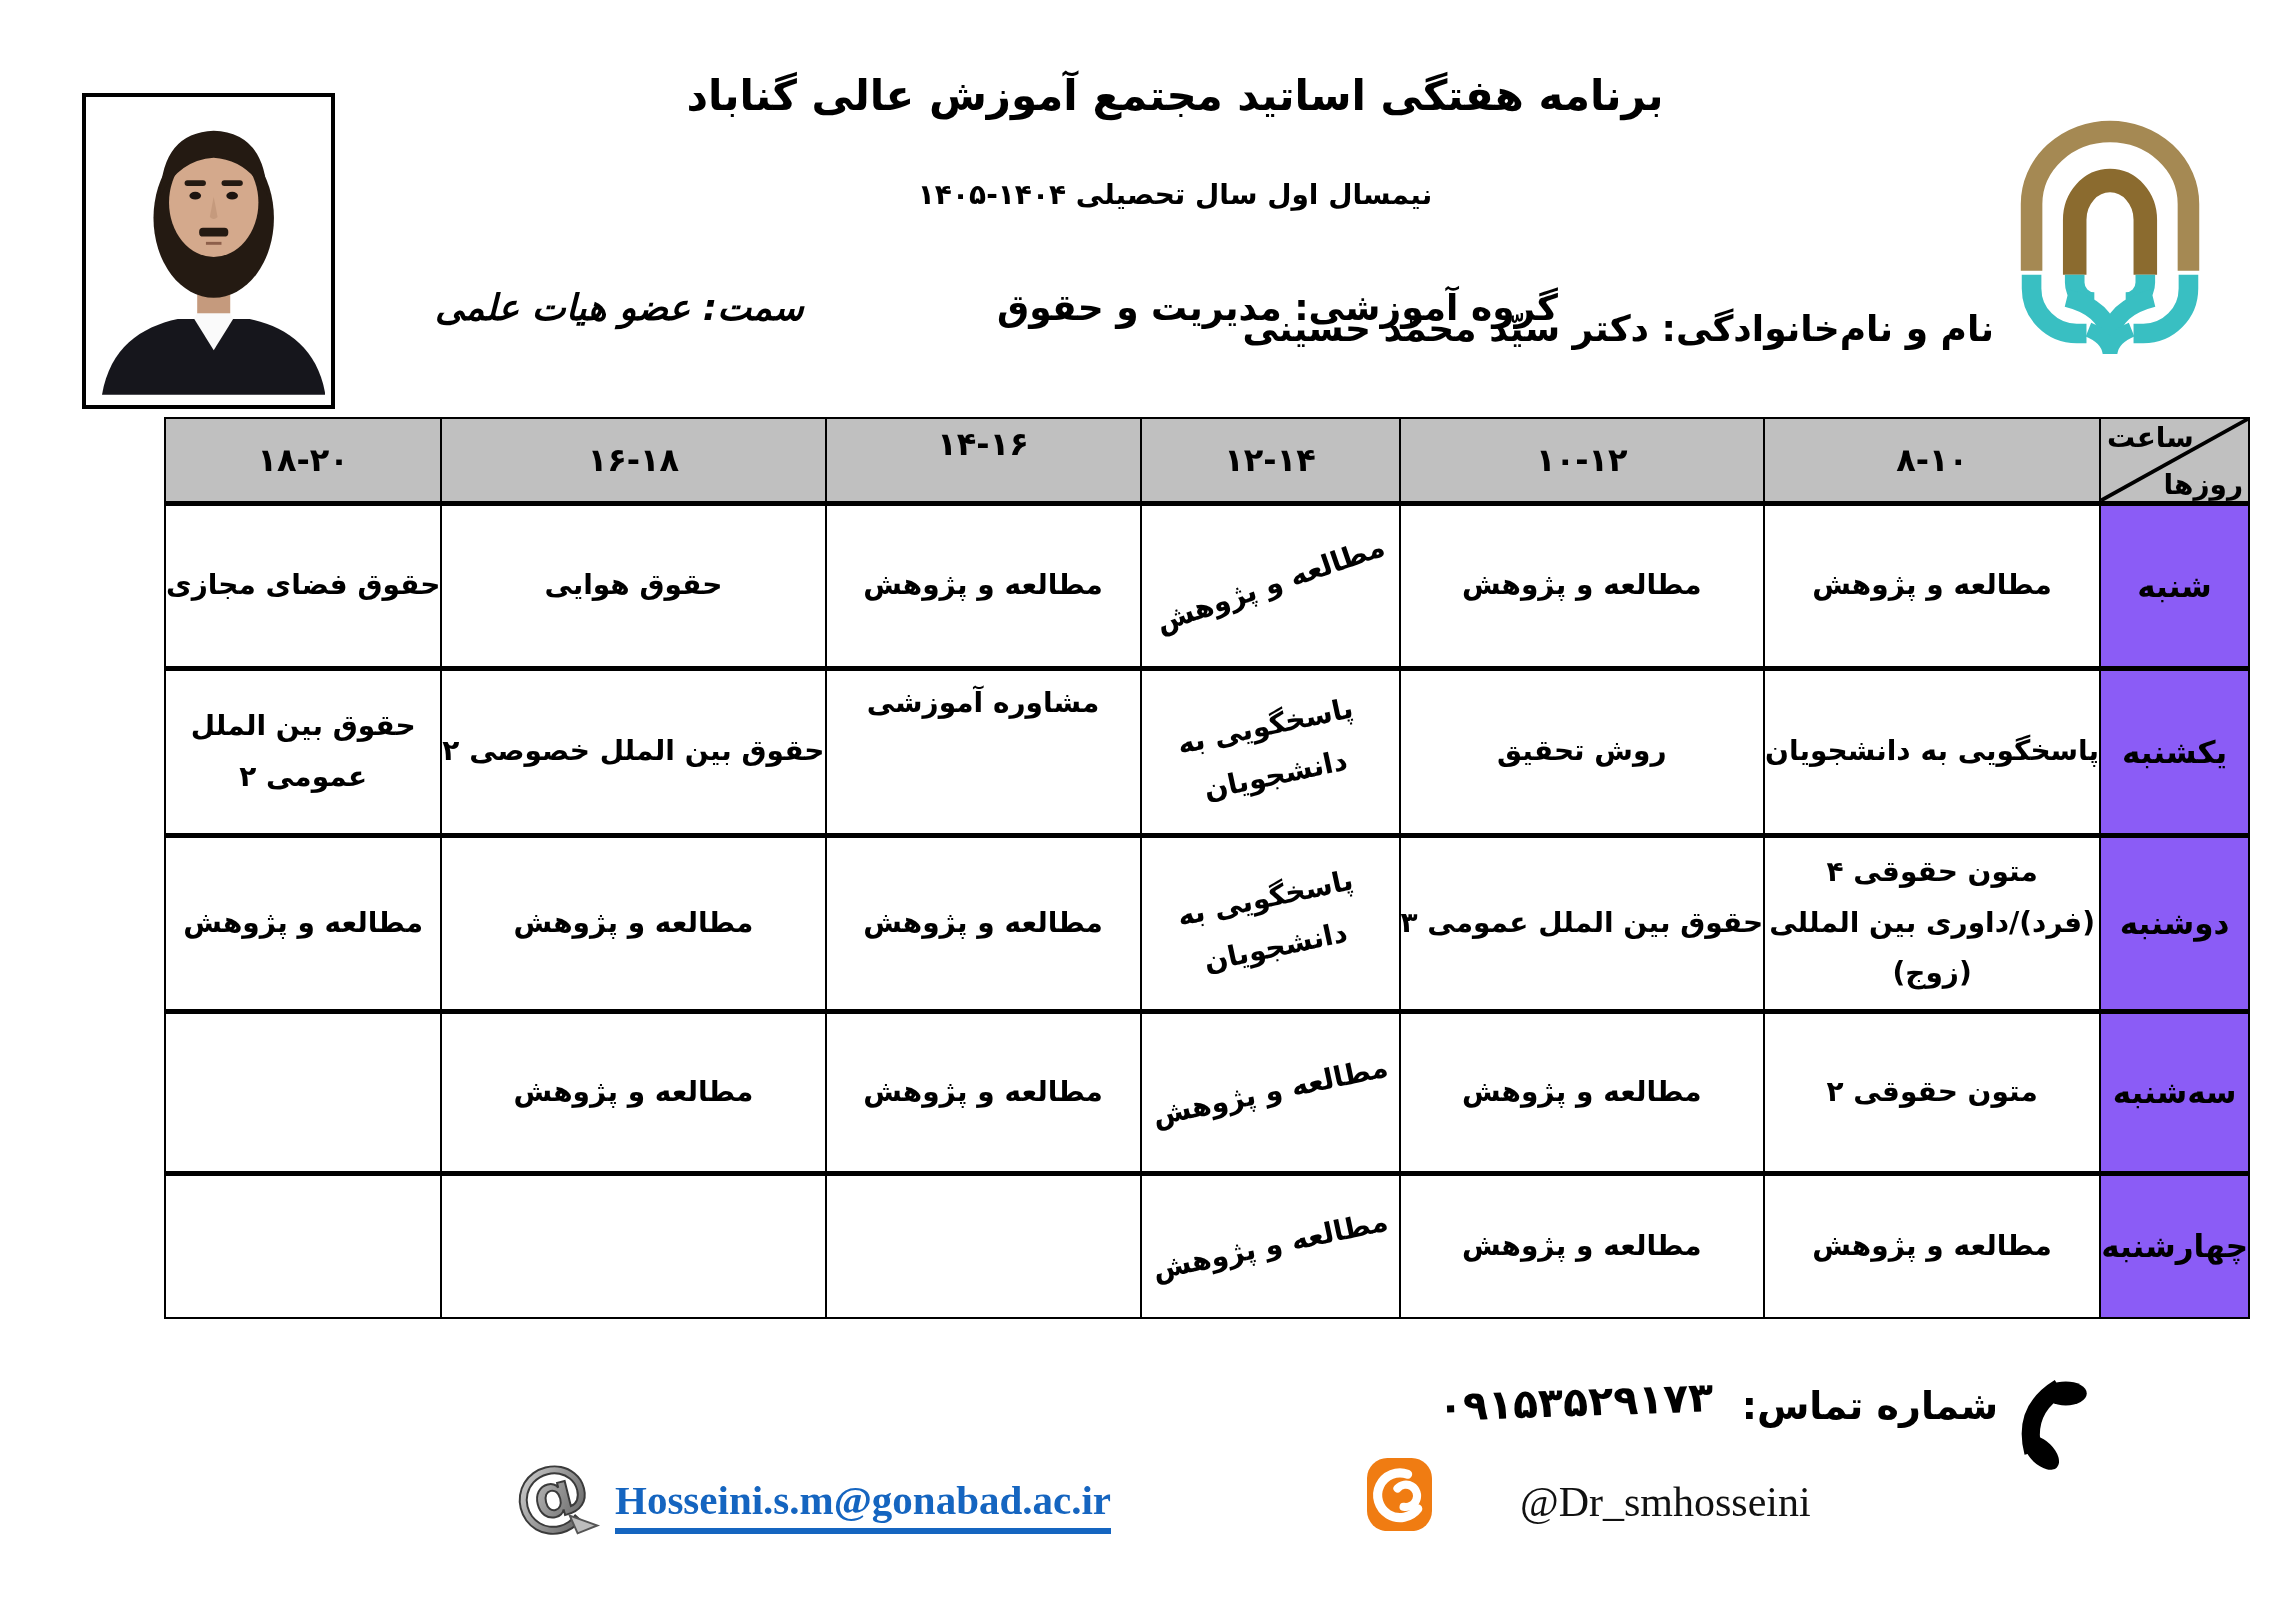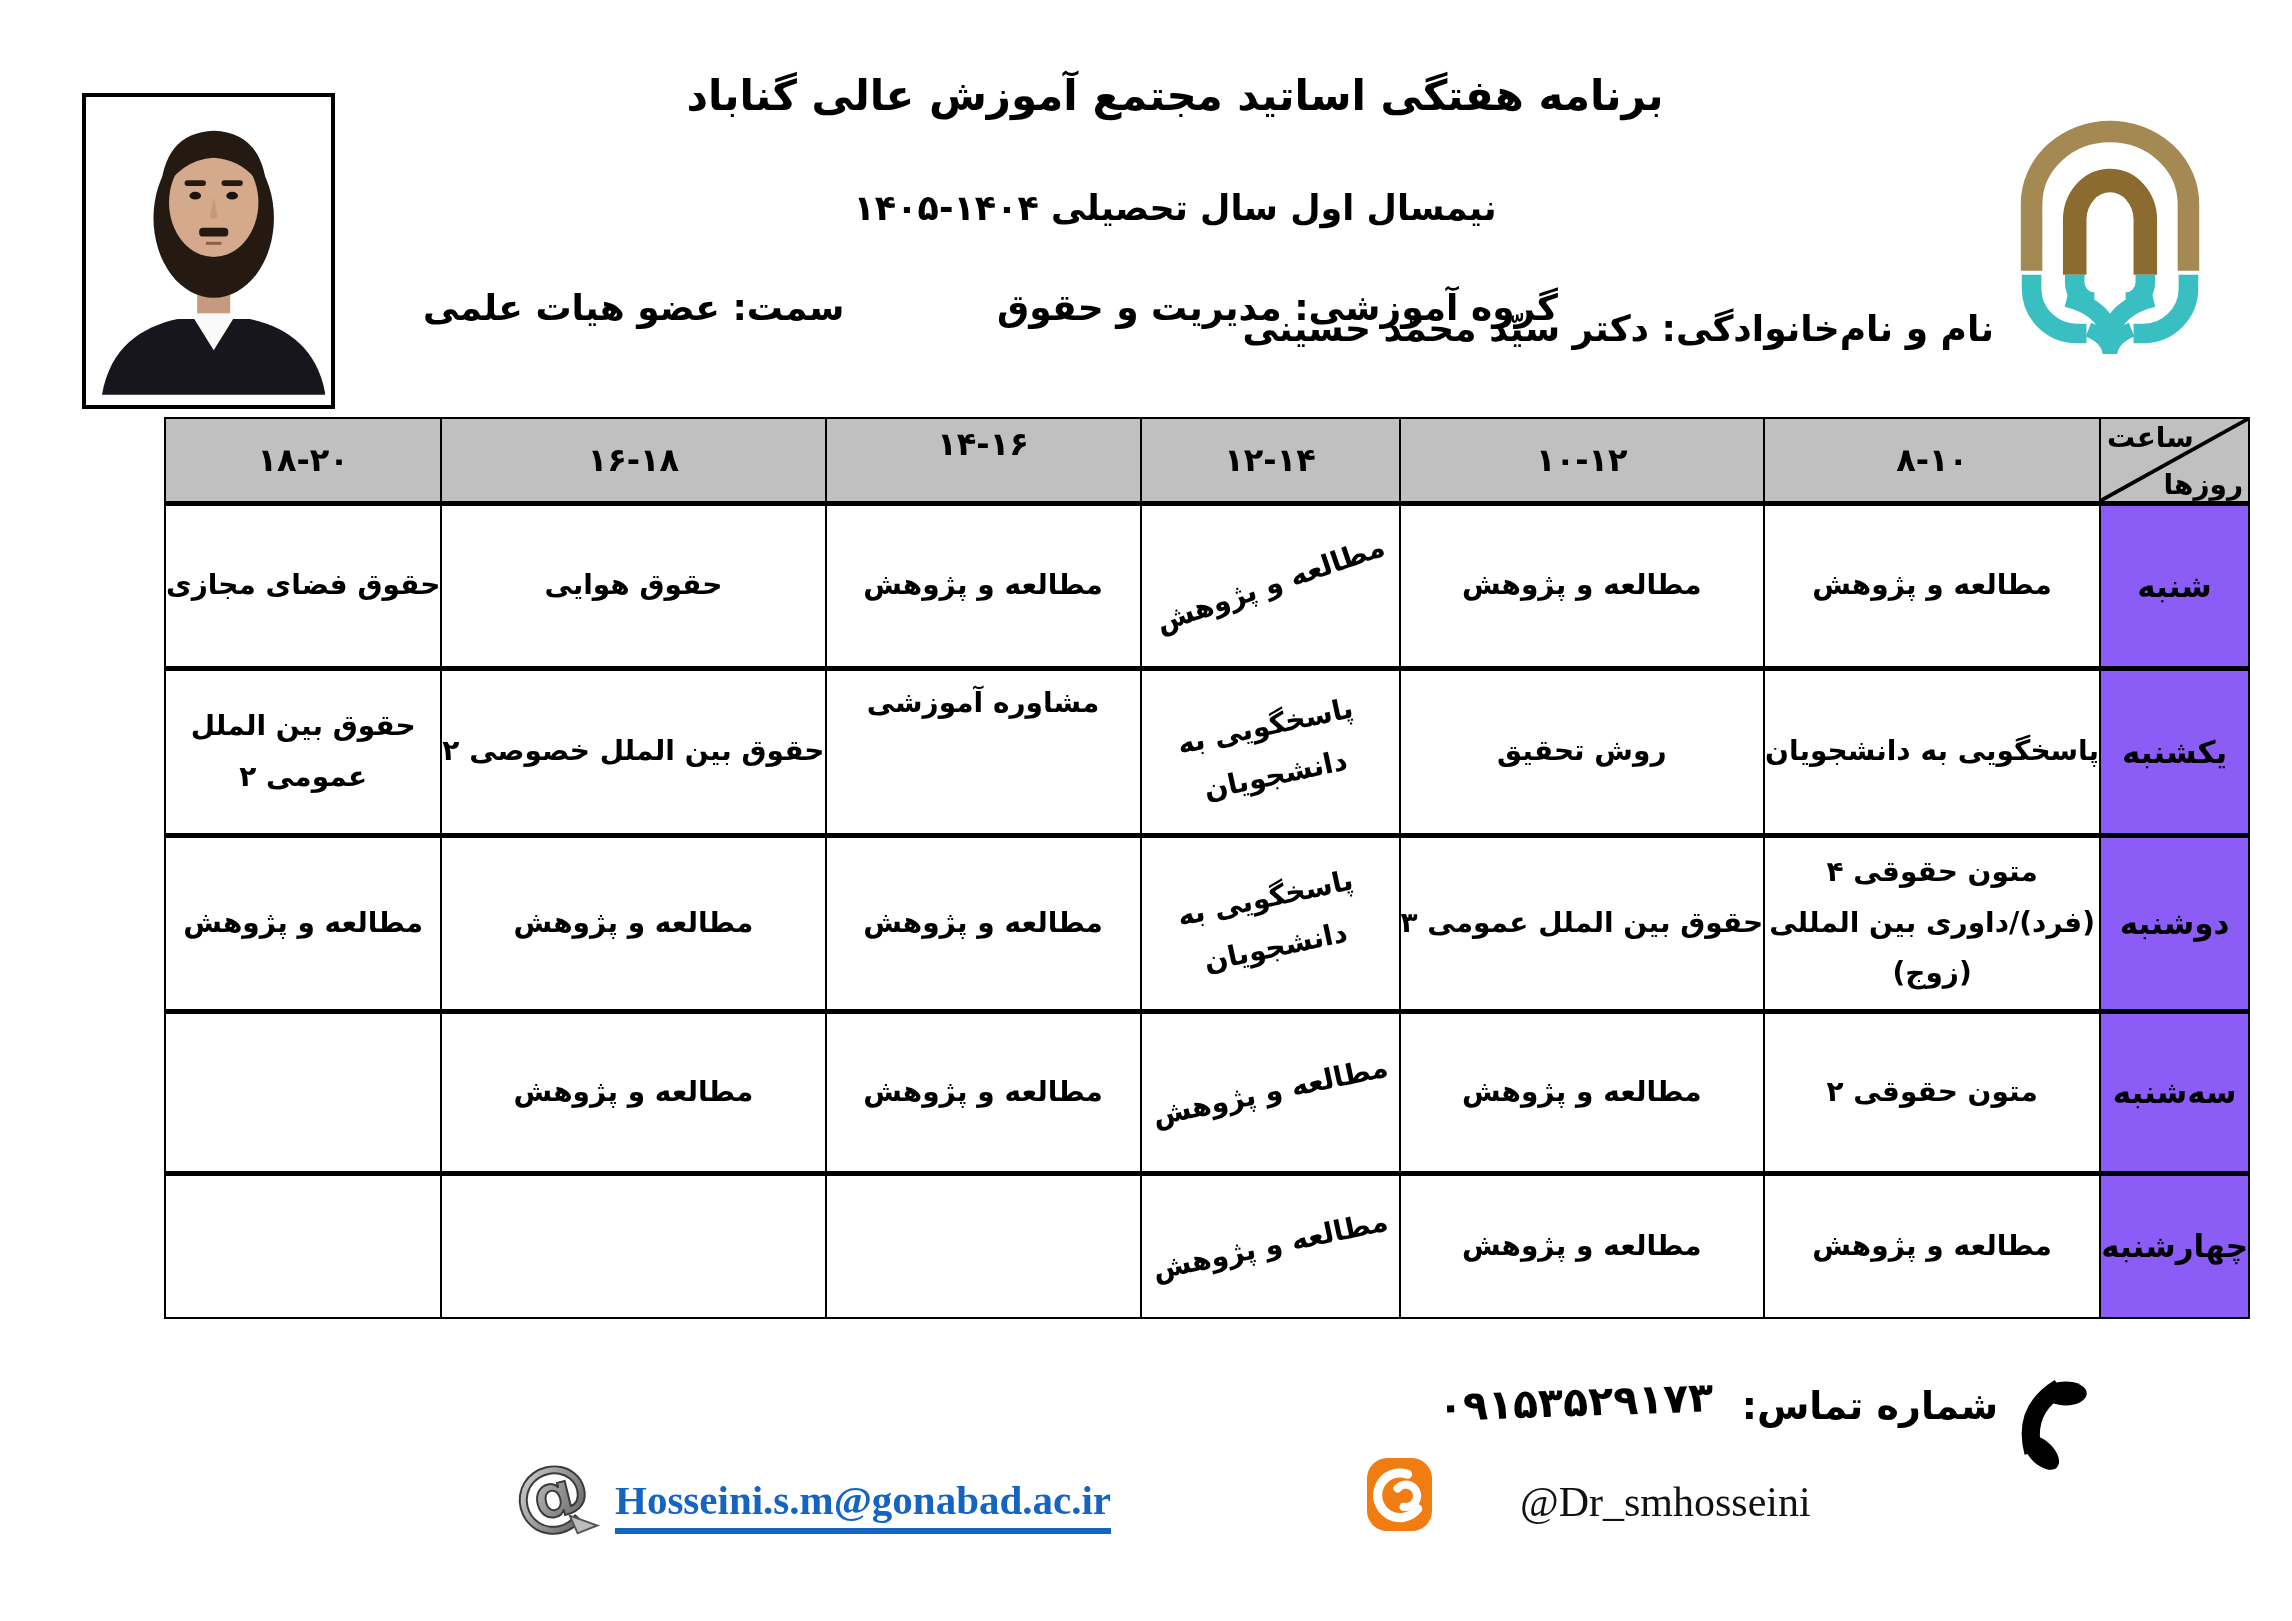--- a/index.html
+++ b/index.html
@@ -2,26 +2,26 @@
 <html lang="fa" dir="rtl"><head>
 <meta charset="utf-8">
 <style>
   html,body{margin:0;padding:0;background:#fff;}
   .page{position:relative;width:2293px;height:1621px;background:#ffffff;overflow:hidden;
         font-family:"DejaVu Sans",sans-serif;color:#000;direction:rtl;}
 
   
   .title{position:absolute;left:294px;top:71px;width:1764px;text-align:center;
          font-size:42px;font-weight:bold;}
-  .subtitle{position:absolute;left:294px;top:188px;width:1764px;text-align:center;
-            font-size:35px;font-weight:bold;}
+  .subtitle{position:absolute;left:294px;top:178px;width:1764px;text-align:center;
+            font-size:28px;font-weight:bold;}
   .info{position:absolute;top:287px;font-size:36px;font-weight:bold;white-space:nowrap;}
   .info-name{right:298px;margin-top:21px;}
   .info-group{left:998px;}
-  .info-pos{left:424px;}
+  .info-pos{left:436px;font-style:italic;}
 
   
   .photo{position:absolute;left:83px;top:93px;width:253px;height:316px;
          border:4.9px solid #000;background:#fff;box-sizing:border-box;
          padding:5.9px 5.9px 9.8px 15.7px;}
   .photo svg{width:100%;height:100%;display:block;}
 
   
   .logo{position:absolute;left:2011px;top:106px;width:201px;height:252px;}
   .logo svg{width:100%;height:100%;display:block;}

